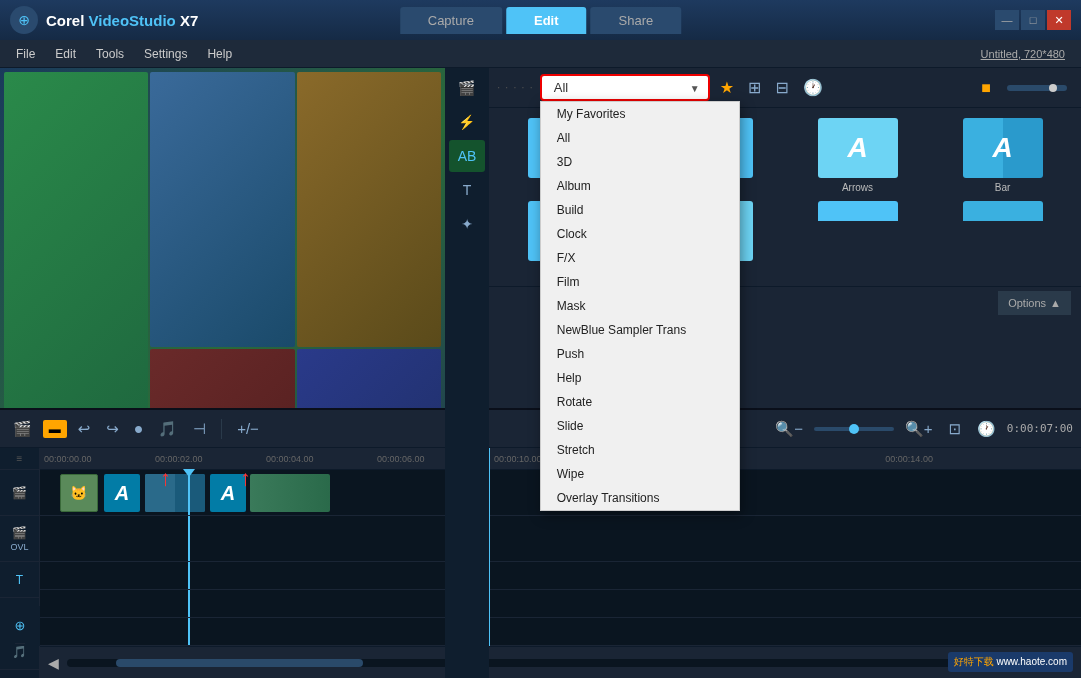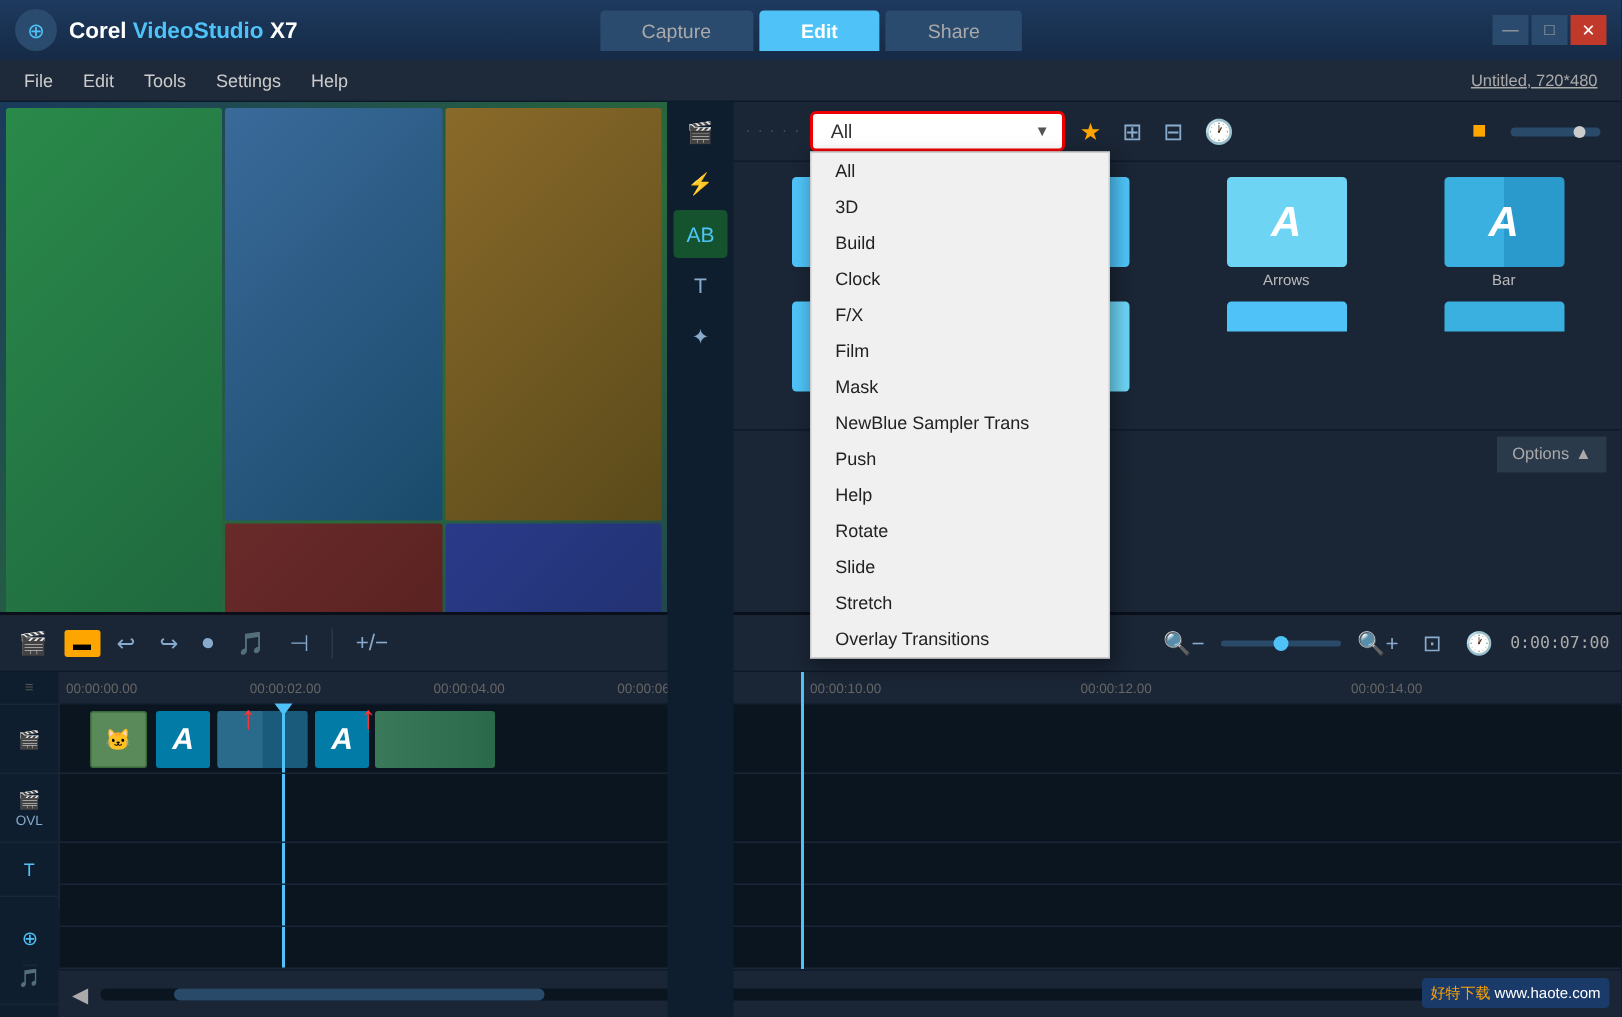--- a/index.html
+++ b/index.html
@@ -521,33 +521,36 @@
 
     <div class="content-area">
 
       <div class="transitions-toolbar">
 
         <span style="color:#555; font-size:10px; letter-spacing:1px;">· · · · ·</span>
         <div class="dropdown-container">
           <button class="dropdown-btn">All</button>
           
           <div class="dropdown-menu">
+            <div class="dropdown-item">My Favorites</div>
             <div class="dropdown-item">All</div>
             <div class="dropdown-item">3D</div>
+            <div class="dropdown-item">Album</div>
             <div class="dropdown-item">Build</div>
             <div class="dropdown-item">Clock</div>
             <div class="dropdown-item">F/X</div>
             <div class="dropdown-item">Film</div>
             <div class="dropdown-item">Mask</div>
             <div class="dropdown-item">NewBlue Sampler Trans</div>
             <div class="dropdown-item">Push</div>
             <div class="dropdown-item">Help</div>
             <div class="dropdown-item">Rotate</div>
             <div class="dropdown-item">Slide</div>
             <div class="dropdown-item">Stretch</div>
+            <div class="dropdown-item">Wipe</div>
             <div class="dropdown-item">Overlay Transitions</div>
           </div>
         </div>
         <button class="toolbar-icon-btn star-btn">★</button>
         <button class="toolbar-icon-btn">⊞</button>
         <button class="toolbar-icon-btn">⊟</button>
         <button class="toolbar-icon-btn">🕐</button>
         <div style="flex:1"></div>
         <button class="toolbar-icon-btn" style="color:#ffa500;">■</button>
         <div style="width:60px; height:6px; background:#2a4a6a; border-radius:3px; position:relative; margin:0 6px;">
@@ -650,21 +653,21 @@
       </div>
       <div class="tl-left-icon">T</div>
       <div class="tl-left-icon">🎙</div>
       <div class="tl-left-icon">🎵</div>
     </div>
 
     <div style="flex:1; display:flex; flex-direction:column; position:relative; overflow:hidden;">
 
       <div style="display:flex; flex:1;">
 
-        <div style="width:496px; display:flex; flex-direction:column; position:relative; border-right:2px solid #4fc3f7;">
+        <div style="width:450px; display:flex; flex-direction:column; position:relative; border-right:2px solid #4fc3f7;">
 
           <div style="height:22px; background:#1a2535; display:flex; align-items:center; border-bottom:1px solid #0d1a2a;">
             <span style="font-size:9px; color:#666; flex:1; padding-left:4px;">00:00:00.00</span>
             <span style="font-size:9px; color:#666; flex:1;">00:00:02.00</span>
             <span style="font-size:9px; color:#666; flex:1;">00:00:04.00</span>
             <span style="font-size:9px; color:#666; flex:1;">00:00:06.00</span>
           </div>
 
           <div style="height:46px; background:#0a1520; border-bottom:1px solid #1a2535; position:relative;">
 

